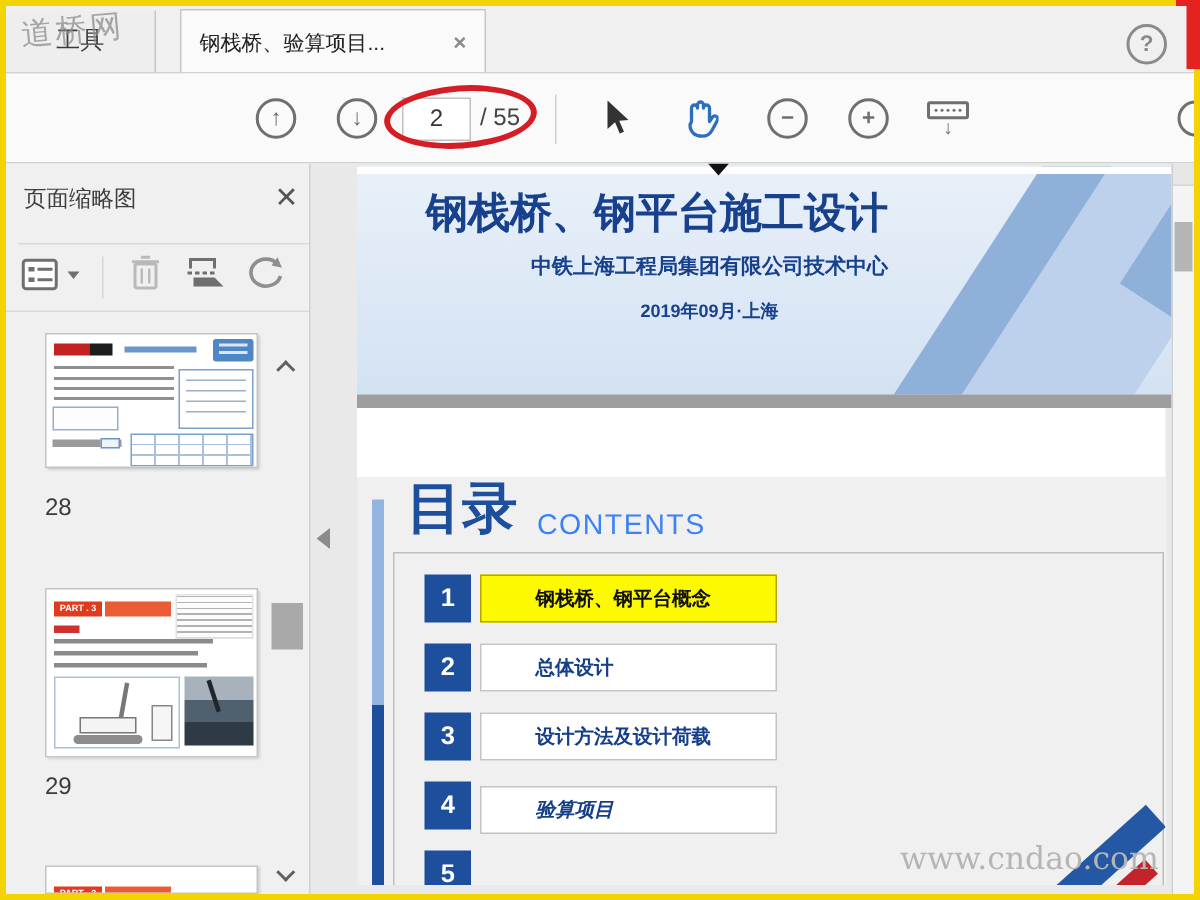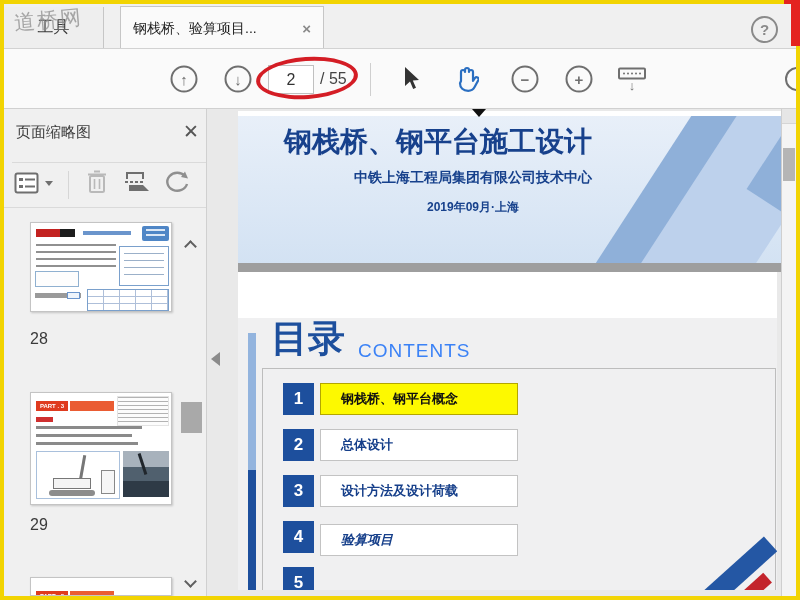--- a/index.html
+++ b/index.html
@@ -133,21 +133,21 @@
   .page2{position:absolute;left:15px;top:163px;width:539px;height:318px;background:#fff;overflow:hidden;}
   .page2-gray{position:absolute;left:0;top:46px;width:100%;bottom:0;background:#f0f0f1;}
   .accent-light{position:absolute;left:10px;top:61px;width:8px;height:137px;background:#93b4de;}
   .accent-dark{position:absolute;left:10px;top:198px;width:8px;height:126px;background:#1d4f9d;}
   .toc-cn{position:absolute;left:33px;top:48px;font-size:37px;font-weight:bold;color:#1d4f9d;line-height:1;}
   .toc-en{position:absolute;left:120px;top:68px;font-size:19px;font-weight:normal;color:#3b82f6;letter-spacing:1px;}
   .toc-box{position:absolute;left:24px;top:96px;width:514px;height:228px;border:1px solid #bdbdbd;}
   .toc-item-num{position:absolute;left:45px;width:31px;height:32px;background:#1d4f9d;color:#fff;
     font-size:17px;font-weight:bold;display:flex;align-items:center;justify-content:center;}
   .toc-item-box{position:absolute;left:82px;width:198px;height:32px;background:#fff;border:1px solid #c3c3c3;
-    display:flex;align-items:center;padding-left:20px;font-size:13px;font-weight:bold;color:#163f8a;white-space:nowrap;}
+    display:flex;align-items:center;padding-left:36px;font-size:13px;font-weight:bold;color:#163f8a;white-space:nowrap;}
   .toc-item-box.hl{background:#fdf900;border-color:#b3a600;color:#111;}
   .deco-blue{position:absolute;left:478px;top:252px;width:20px;height:120px;background:#2457a4;transform:rotate(48deg);}
   .deco-red{position:absolute;left:506px;top:298px;width:13px;height:46px;background:#c3242c;transform:rotate(48deg);}
   .site-wm{position:absolute;left:362px;top:288px;font-family:"DejaVu Serif",serif;font-size:21px;color:#b5b5b5;white-space:nowrap;}
 
   svg{display:block;}
 </style>
 </head>
 <body>
 
@@ -347,20 +347,21 @@
       <div class="toc-item-num" style="top:203px;">3</div>
       <div class="toc-item-box" style="top:203px;">设计方法及设计荷载</div>
 
       <div class="toc-item-num" style="top:249px;">4</div>
       <div class="toc-item-box" style="top:252px;font-style:italic;">验算项目</div>
 
       <div class="toc-item-num" style="top:295px;">5</div>
 
       <div class="deco-blue"></div>
       <div class="deco-red"></div>
+      <div class="site-wm">www.cndao.com</div>
     </div>
 
     <div class="doc-scrollbar">
       <div class="doc-sb-top"></div>
       <div class="doc-sb-thumb"></div>
     </div>
   </div>
 
   <div class="frame"></div>
   <div class="red-corner"></div>

